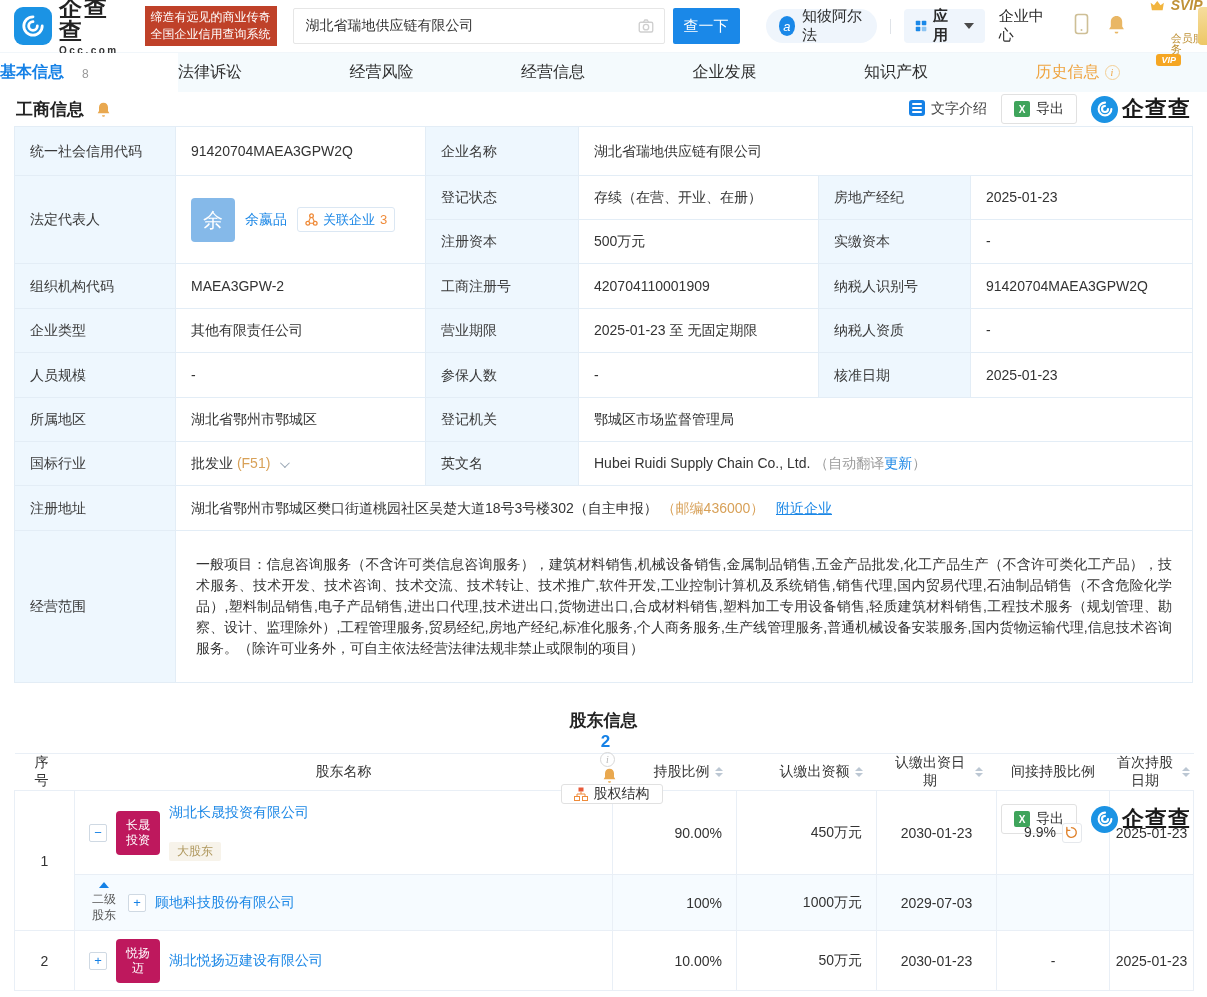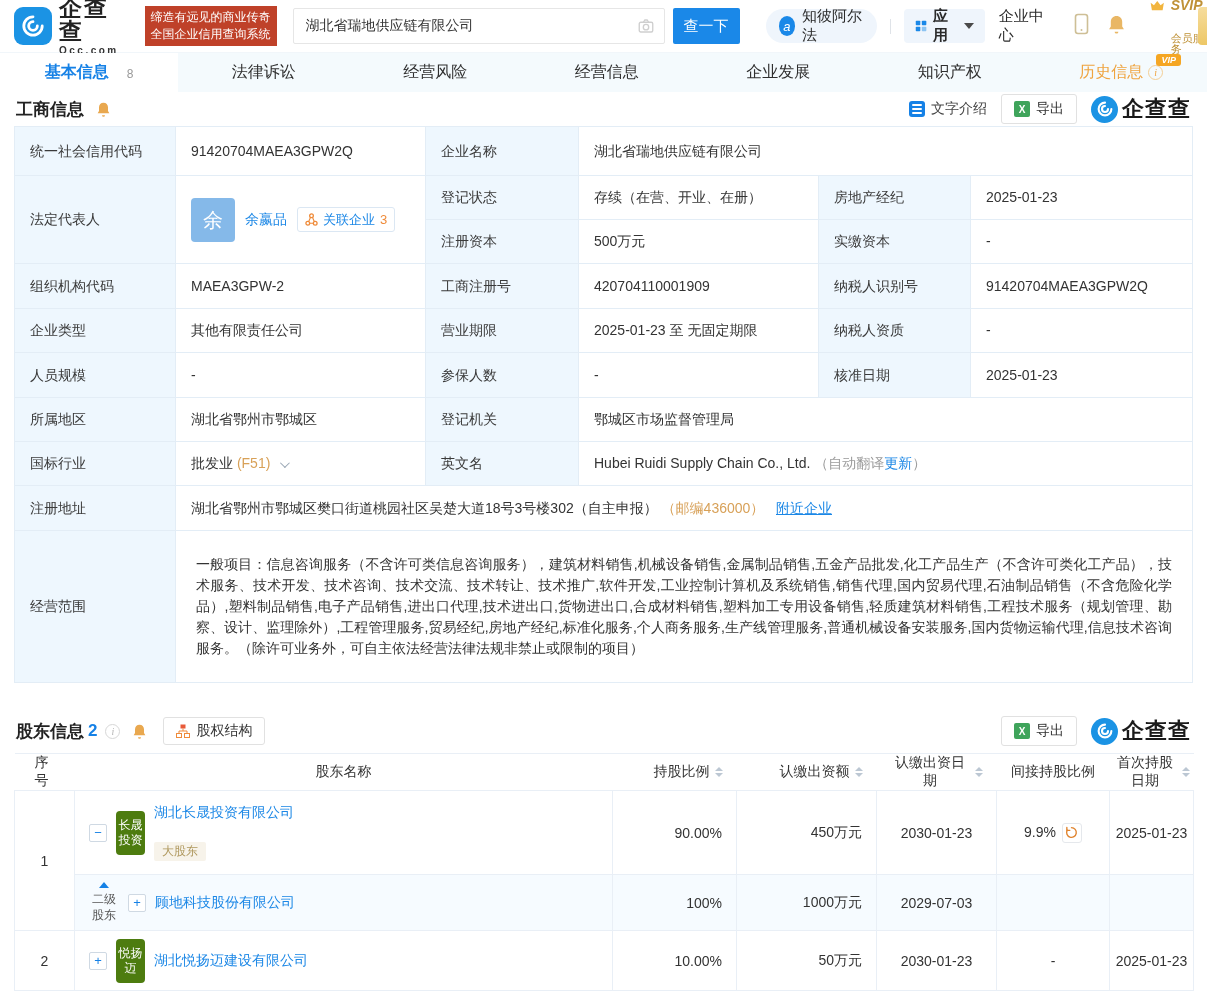--- a/index.html
+++ b/index.html
@@ -26,36 +26,36 @@
   .center-link { margin:0 16px 0 14px; font-size:15px; color:#2a2a2a; cursor:pointer; }
   .ticon { margin:0 9px; cursor:pointer; }
   .svip { display:flex; gap:5px; margin-left:14px; cursor:pointer; }
   .svip-text { line-height:1; }
   .svip-text .l1 { font-size:14px; font-weight:bold; font-style:italic; color:#bf9136; }
   .svip-text .l2 { font-size:11px; color:#bf9136; margin-top:21px; }
   .gold-sliver { position:absolute; right:-5px; top:7px; width:14px; height:38px; border-radius:4px; background:linear-gradient(180deg,#f6dd9d,#edc766); }
 
   
   .tabbar { height:40px; display:flex; background:#f4fafd; border-top:1px solid #f1f6fa; }
-  .tab { flex:1; display:flex; align-items:center; justify-content:center; font-size:16px; color:#2f2f2f; cursor:pointer; position:relative; }
+  .tab { flex:1; display:flex; align-items:center; font-size:16px; color:#2f2f2f; cursor:pointer; position:relative; }
   .tab-active { flex:none; width:178px; background:#fff; color:#1581e6; font-weight:bold; gap:18px; }
   .tab-count { font-size:12px; color:#999; font-weight:normal; margin-top:2px; }
   .tab-history { color:#efa440; }
   .vip-badge { position:absolute; top:1px; right:26px; background:#f5a623; color:#fff; font-size:9px; font-weight:bold; font-style:italic; line-height:12px; padding:0 5px; border-radius:3px; }
   .info-circle { width:15px; height:15px; border:1px solid #f3cf96; color:#efa440; border-radius:50%; font-size:10px; line-height:13px; text-align:center; margin-left:5px; font-style:italic; font-family:"Liberation Serif",serif; }
 
   
   .sec-head { display:flex; align-items:center; padding:0 16px; height:34px; }
-  .sec-head.sh2 { height:44px; }
+  .sec-head.sh2 { height:44px;flex-direction:column; }
   .sec-title { font-size:17px; font-weight:bold; color:#222; }
   .sec-count { font-size:17px; font-weight:bold; color:#1581e6; margin-left:4px; }
   .bell { margin-left:12px; cursor:pointer; display:flex; }
   .ginfo { width:15px; height:15px; border:1px solid #d7d7d7; color:#b5b5b5; border-radius:50%; font-size:10px; line-height:13px; text-align:center; margin-left:8px; font-style:italic; font-family:"Liberation Serif",serif; }
   .sec-right { margin-left:auto; display:flex; align-items:center; gap:14px; }
-  .text-intro { display:flex; align-items:center; gap:6px; font-size:14px; color:#444; cursor:pointer;margin-left:13px; }
+  .text-intro { display:flex; gap:6px; font-size:14px; color:#444; cursor:pointer;margin-left:13px; }
   .ti-icon { width:16px; height:16px; border-radius:3px; background:#1581e6; display:flex; flex-direction:column; justify-content:center; gap:2px; padding:0 3px; }
   .ti-icon i { display:block; height:2px; background:#fff; border-radius:1px; }
   .btn { display:flex; align-items:center; gap:6px; height:30px; padding:0 12px; border:1px solid #e1e1e1; border-radius:3px; background:#fff; font-size:14px; color:#333; cursor:pointer; font-family:inherit; }
   .excel { width:16px; height:16px; border-radius:2px; background:#3fa45b; color:#fff; font-size:10px; font-weight:bold; display:flex; align-items:center; justify-content:center; }
   .watermark { display:flex; align-items:center; gap:4px; }
   .wm-circle { width:27px; height:27px; border-radius:50%; background:#1b93e4; display:flex; align-items:center; justify-content:center; }
   .wm-text { font-size:22px; font-weight:900; color:#1a1a1a; letter-spacing:1px; }
   .equity-btn { margin-left:16px; height:28px; }
 
   
@@ -79,21 +79,21 @@
   table.sh { border-collapse:collapse; table-layout:fixed; width:1179px; margin:0 14px; font-size:14px; }
   table.sh thead th { font-weight:normal; color:#333; height:36px; border-top:1px solid #e9eff6; border-bottom:1px solid #e9eff6; padding:0 14px; }
   table.sh tbody td { border:1px solid #e9eff6; padding:6px 14px; vertical-align:middle; }
   table.sh tbody td.subbg { background:#f6fbff; }
   .th-inner { display:inline-flex; align-items:center; }
   .sorts { display:inline-flex; flex-direction:column; gap:2px; margin-left:5px; cursor:pointer; }
   .tri-u { width:0; height:0; border-left:4px solid transparent; border-right:4px solid transparent; border-bottom:4px solid #bcc7d3; }
   .tri-d { width:0; height:0; border-left:4px solid transparent; border-right:4px solid transparent; border-top:4px solid #bcc7d3; }
   .name-cell { display:flex; align-items:center; gap:9px; }
   .fold-btn { width:18px; height:18px; flex:none; border:1px solid #cfd9e3; border-radius:2px; background:#fff; color:#1581e6; font-size:13px; line-height:15px; text-align:center; cursor:pointer; padding:0; font-family:inherit; }
-  .sh-avatar { width:29px; height:44px; border-radius:4px; background:#4d7c0f; color:#fff; font-size:12px; line-height:15px; display:flex; flex-direction:column; align-items:center; justify-content:center; flex:none; cursor:pointer; }
+  .sh-avatar { width:44px; height:44px; border-radius:4px; background:#be185d; color:#fff; font-size:12px; line-height:15px; display:flex; flex-direction:column; align-items:center; justify-content:center; flex:none; cursor:pointer; }
   .holder-tag { display:inline-block; font-size:12px; color:#af985e; background:#f7f3ea; border-radius:2px; padding:1px 8px; margin-top:20px; }
   .lv2 { display:flex; flex-direction:column; align-items:center; width:30px; flex:none; font-size:12px; color:#555; line-height:16px; }
   .lv2 .tri { width:0; height:0; border-left:5px solid transparent; border-right:5px solid transparent; border-bottom:6px solid #1581e6; margin-bottom:3px; cursor:pointer; }
   .num { text-align:right; }
   .ctr { text-align:center; }
   .pen-icon { display:inline-flex; width:20px; height:20px; border:1px solid #e5e8ec; border-radius:3px; align-items:center; justify-content:center; margin-left:6px; vertical-align:middle; cursor:pointer; background:#fff; }
 </style>
 </head>
 <body>
 

